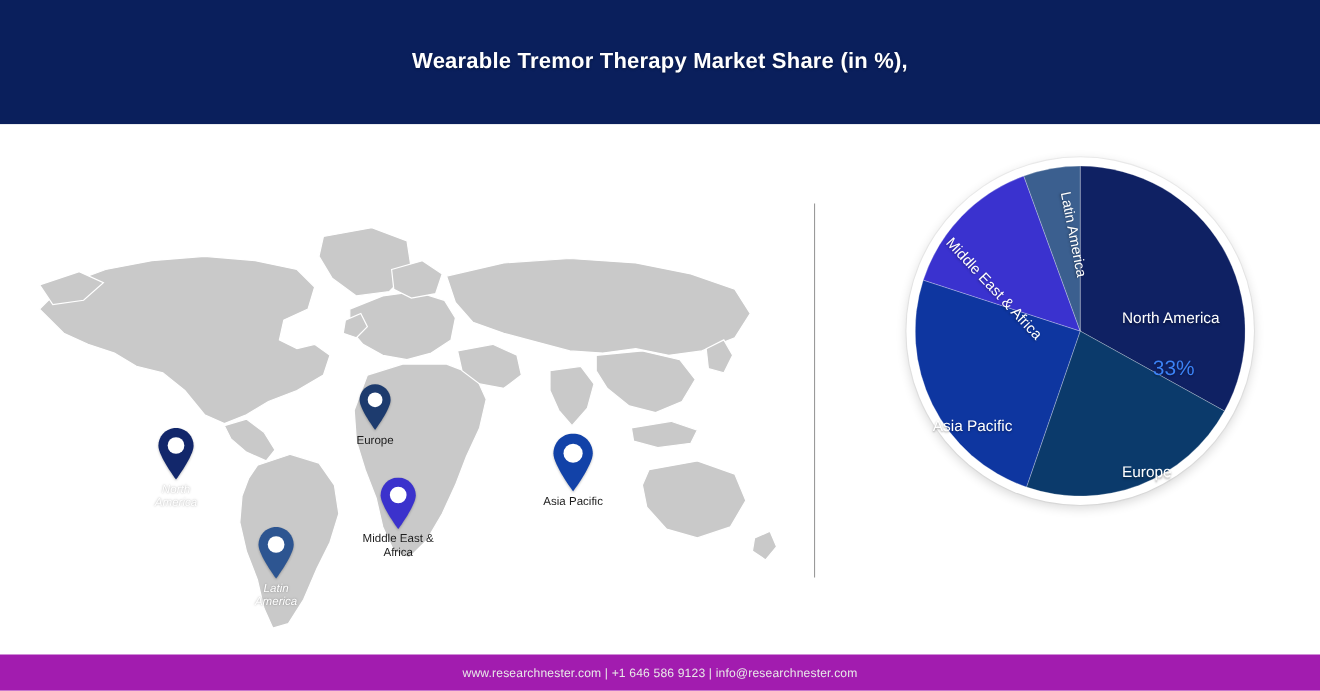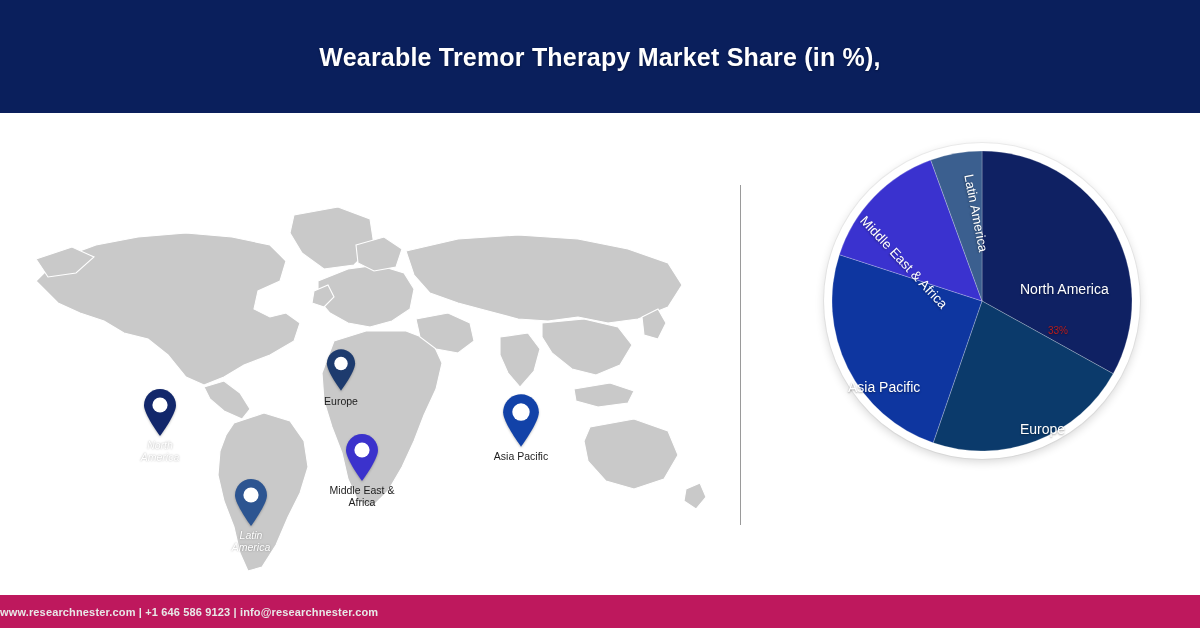--- a/index.html
+++ b/index.html
@@ -10,21 +10,21 @@
   }
   .page{position:relative;width:1200px;height:628px;background:#fff;}
 
   
   .header{
     position:absolute;left:0;top:0;width:1200px;height:113px;
     background:#0a1f5c;
     display:flex;align-items:center;justify-content:center;
   }
   .header-title{
-    color:#ffffff;font-size:25px;font-weight:bold;line-height:1.28;
+    color:#ffffff;font-size:20px;font-weight:bold;line-height:1.28;
     text-align:center;letter-spacing:.2px;
     text-shadow:0 1px 2px rgba(0,0,0,.35);
     max-width:1000px;
   }
   .header-title .l2{display:block;}
 
   
   .body-area{
     position:absolute;left:0;top:113px;width:1200px;height:482px;background:#fff;
   }
@@ -60,34 +60,34 @@
     box-shadow:0 3px 10px rgba(0,0,0,.16), 0 0 0 1px rgba(0,0,0,.05);
   }
   .pie-svg{position:absolute;left:8px;top:8px;display:block;}
 
   .slice-label{
     position:absolute;color:#ffffff;font-size:14px;white-space:nowrap;
     text-shadow:0 1px 2px rgba(0,0,0,.40);
     pointer-events:none;
   }
   .slice-value{
-    position:absolute;color:#b91c1c;font-size:10px;white-space:nowrap;
+    position:absolute;color:#3b82f6;font-size:19px;white-space:nowrap;
     text-shadow:0 1px 2px rgba(0,0,0,.40);
   }
   .lbl-na   {left:196px;top:138px;}
   .val-na   {left:224px;top:182px;}
   .lbl-eu   {left:196px;top:278px;}
   .lbl-ap   {left:24px;top:236px;}
   .lbl-mea  {left:44px;top:70px;transform:rotate(47deg);transform-origin:left top;font-size:13.5px;}
   .lbl-lat  {left:152px;top:30px;transform:rotate(79deg);transform-origin:left top;font-size:13px;}
 
   
   .footer{
     position:absolute;left:0;top:595px;width:1200px;height:33px;
-    background:#be185d;display:flex;align-items:center;font-weight:bold;
+    background:#a21caf;display:flex;align-items:center;justify-content:center;
   }
   .footer-text{color:#e8e8e8;font-size:11px;letter-spacing:.15px;}
 </style>
 </head>
 <body>
 
 <div class="page">
 
   <div class="header">
     <div class="header-title">

